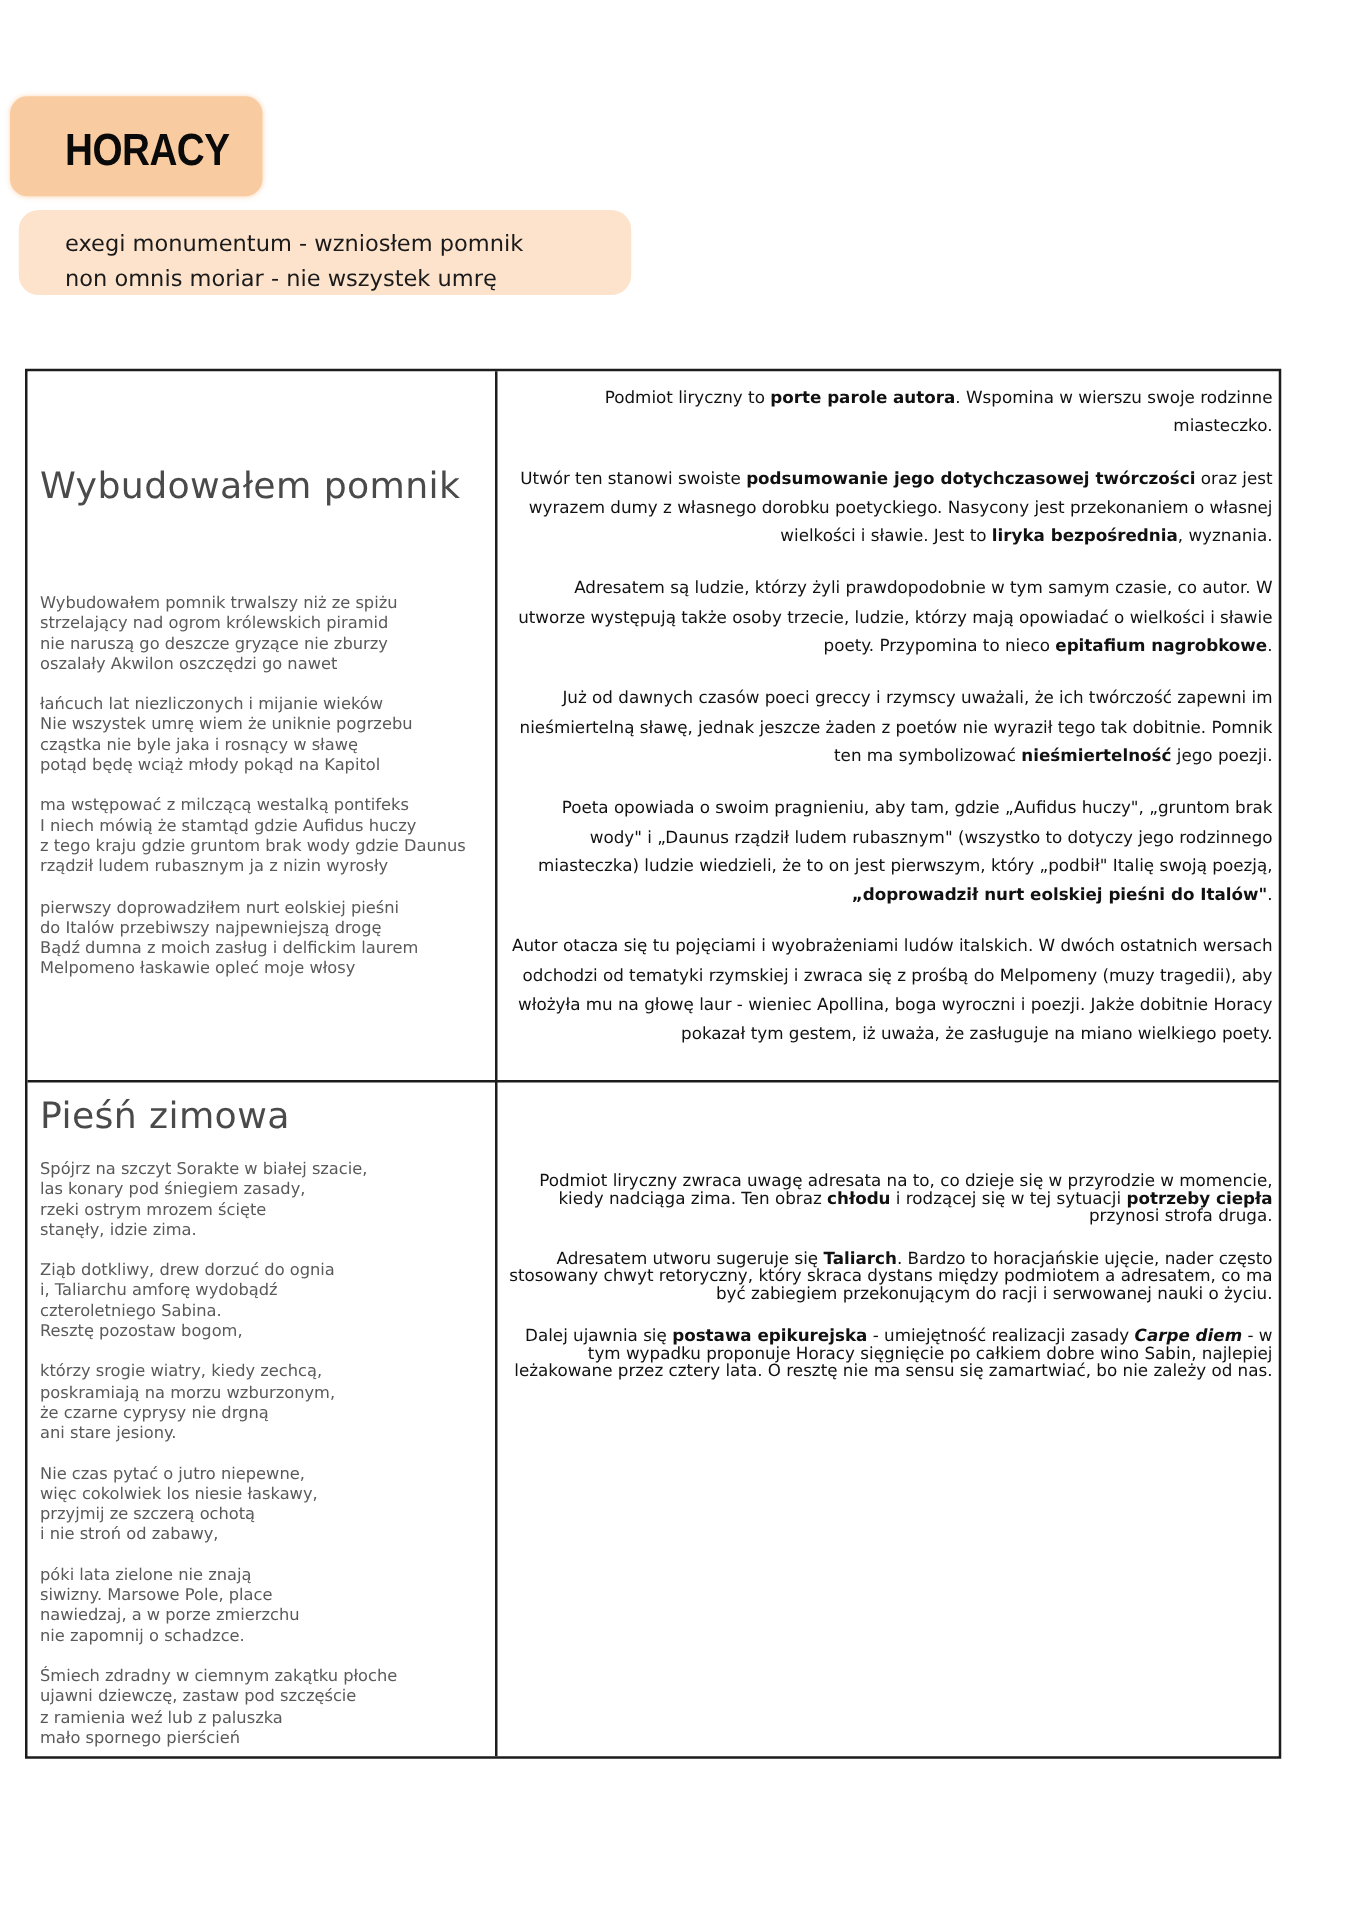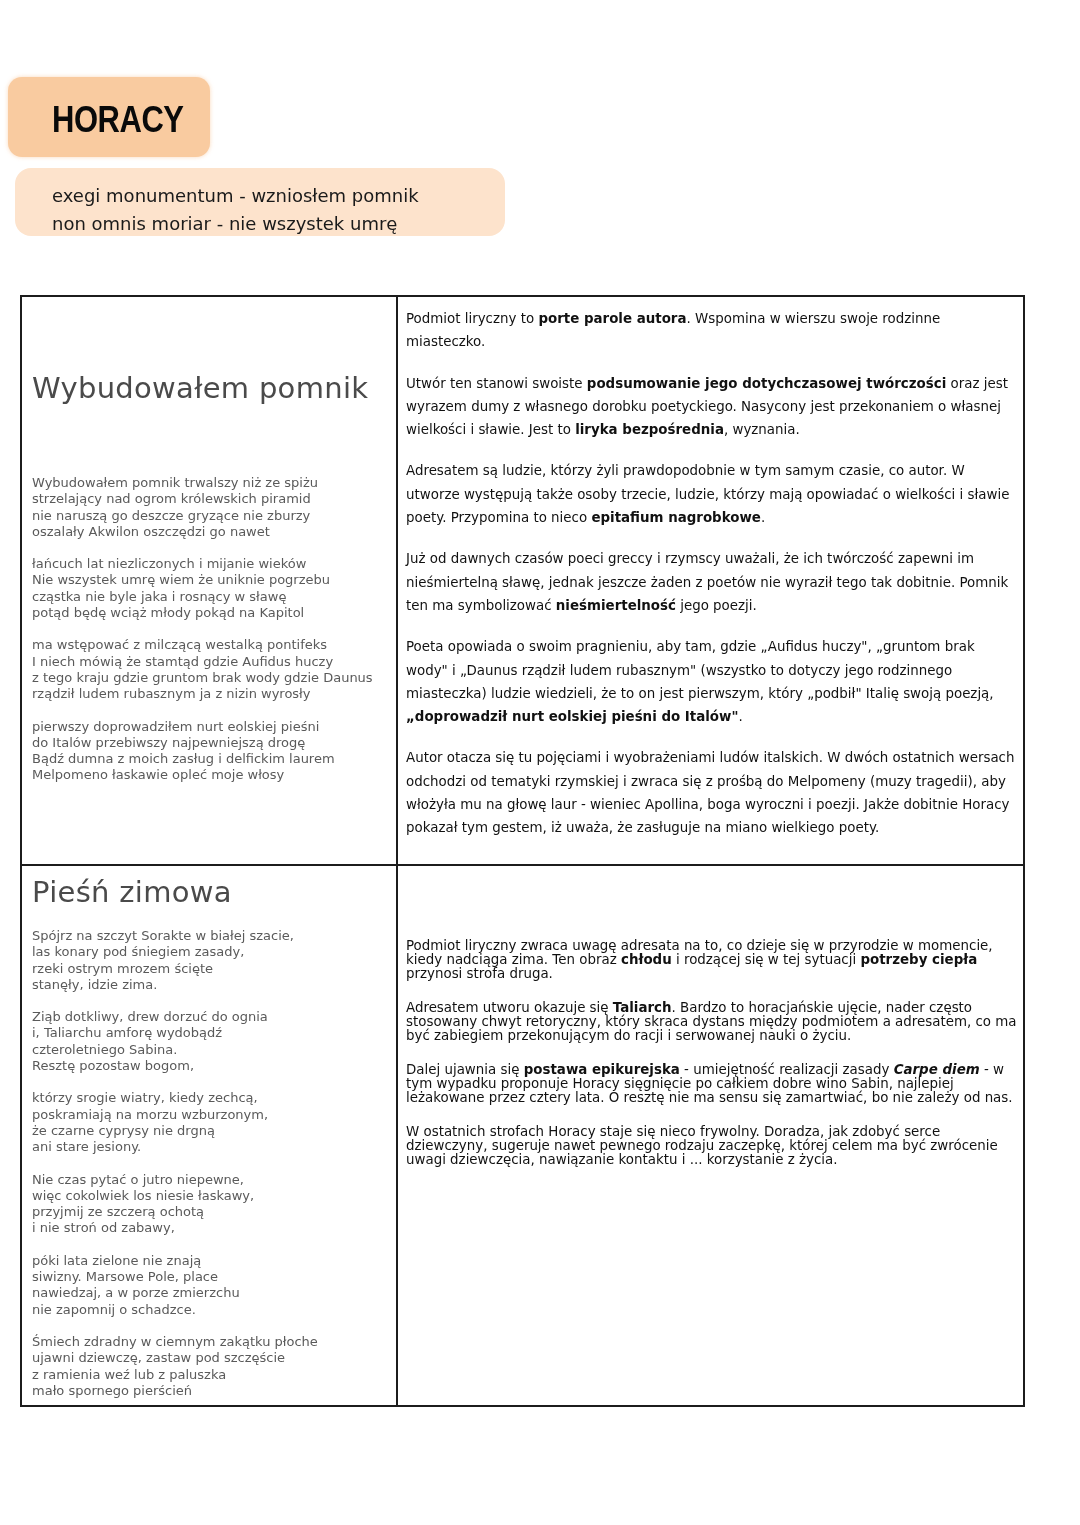--- a/index.html
+++ b/index.html
@@ -41,21 +41,21 @@
     .poem-lines {
       position: absolute; left: 10px; width: 355px;
       font-family: "DejaVu Sans", sans-serif; font-size: 13px; line-height: 16.3px;
       color: #5a5a5a;
     }
     .stanza { margin-bottom: 16px; }
     .stanza div { white-space: nowrap; }
 
     .analysis {
       position: absolute; left: 384px; width: 612px;
-      font-family: "DejaVu Sans", sans-serif; color: #111111;
+      font-family: "DejaVu Sans", sans-serif; color: #111111; text-align: right;
     }
     .analysis p { margin: 0; }
     .a1 { font-size: 13.4px; line-height: 23.3px; }
     .a1 p { margin-bottom: 18px; }
     .a2 { font-size: 13.4px; line-height: 14px; }
     .a2 p { margin-bottom: 20px; }
     b { font-weight: bold; }
     i { font-style: italic; }
   </style>
 </head>
@@ -144,17 +144,16 @@
       </div>
       <div class="stanza">
         <div>Śmiech zdradny w ciemnym zakątku płoche</div>
         <div>ujawni dziewczę, zastaw pod szczęście</div>
         <div>z ramienia weź lub z paluszka</div>
         <div>mało spornego pierścień</div>
       </div>
     </div>
   <div class="analysis a2" style="top:642px;">
       <p><span>Podmiot liryczny zwraca uwagę adresata na to, co dzieje się w przyrodzie w momencie, kiedy nadciąga zima. Ten obraz </span><b>chłodu</b><span> i rodzącej się w tej sytuacji </span><b>potrzeby ciepła</b><span> przynosi strofa druga.</span></p>
-      <p><span>Adresatem utworu okazuje się </span><b>Taliarch</b><span>. Bardzo to horacjańskie ujęcie, nader często stosowany chwyt retoryczny, który skraca dystans między podmiotem a adresatem, co ma być zabiegiem przekonującym do racji i serwowanej nauki o życiu.</span></p>
+      <p><span>Adresatem utworu sugeruje się </span><b>Taliarch</b><span>. Bardzo to horacjańskie ujęcie, nader często stosowany chwyt retoryczny, który skraca dystans między podmiotem a adresatem, co ma być zabiegiem przekonującym do racji i serwowanej nauki o życiu.</span></p>
       <p><span>Dalej ujawnia się </span><b>postawa epikurejska</b><span> - umiejętność realizacji zasady </span><b><i>Carpe diem</i></b><span> - w tym wypadku proponuje Horacy sięgnięcie po całkiem dobre wino Sabin, najlepiej leżakowane przez cztery lata. O resztę nie ma sensu się zamartwiać, bo nie zależy od nas.</span></p>
-      <p><span>W ostatnich strofach Horacy staje się nieco frywolny. Doradza, jak zdobyć serce dziewczyny, sugeruje nawet pewnego rodzaju zaczepkę, której celem ma być zwrócenie uwagi dziewczęcia, nawiązanie kontaktu i ... korzystanie z życia.</span></p>
     </div>
 </div>
 
 </body></html>

